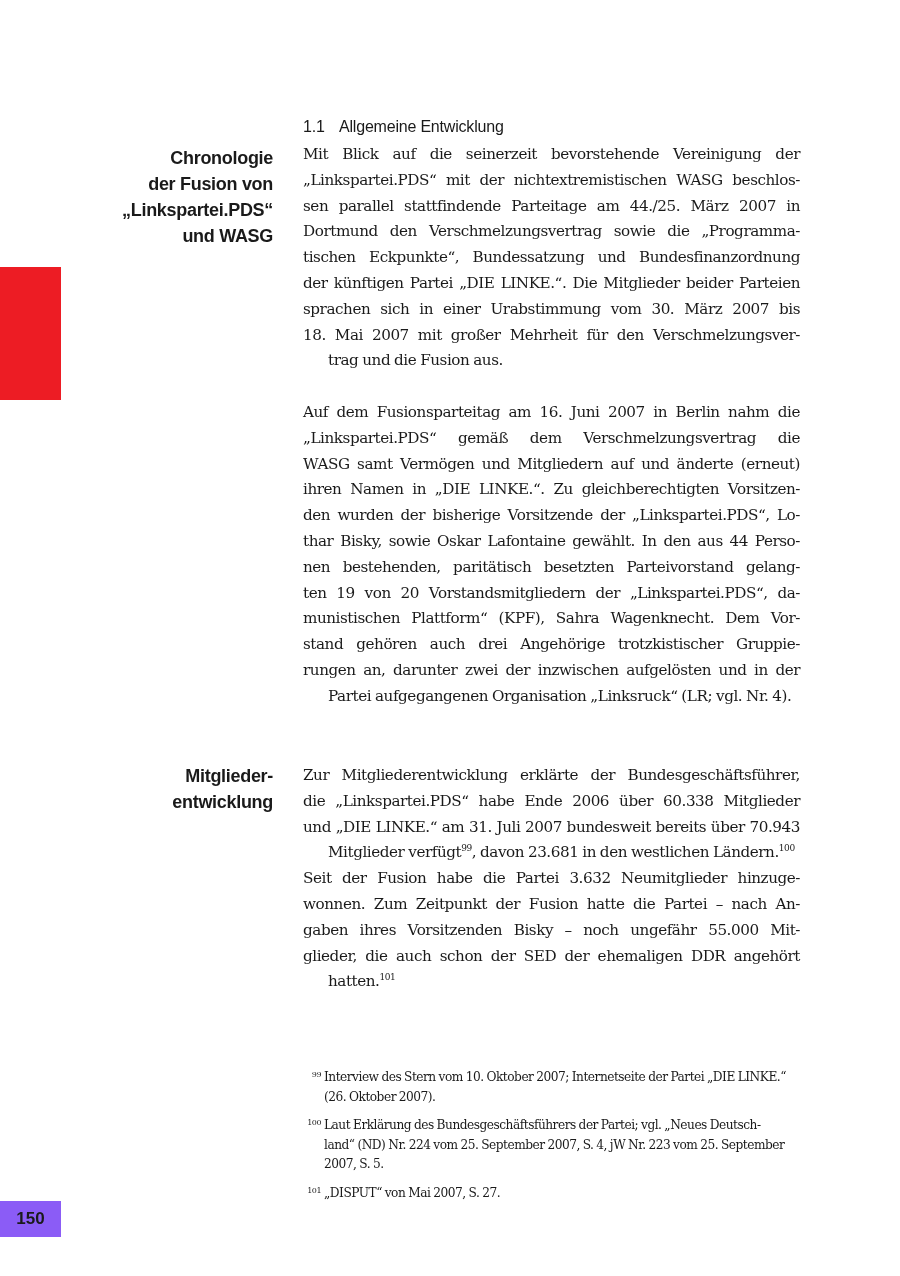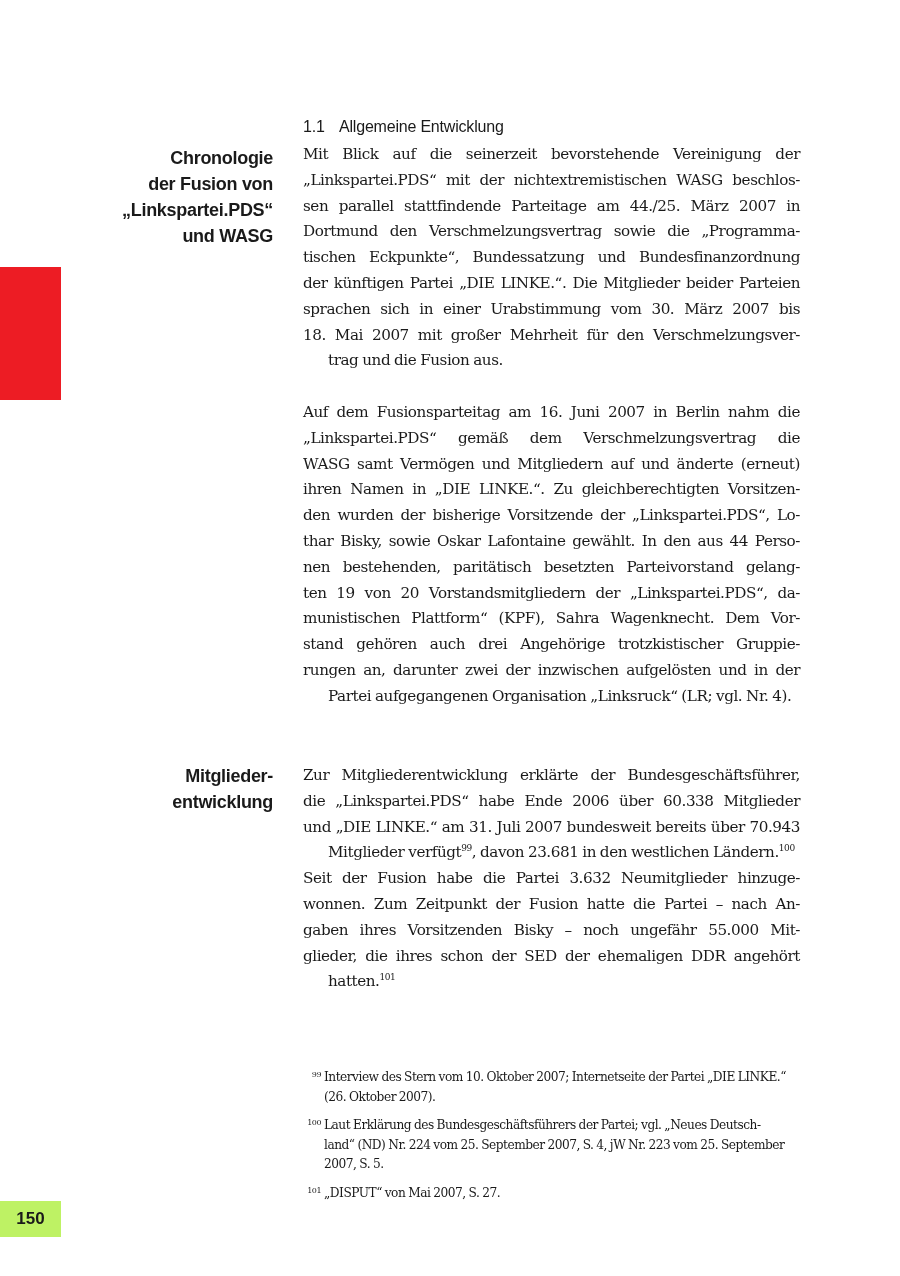--- a/index.html
+++ b/index.html
@@ -3,21 +3,21 @@
 <meta charset="utf-8">
 <style>
   html, body { margin: 0; padding: 0; }
   body {
     width: 900px; height: 1276px; position: relative; overflow: hidden;
     background: #ffffff; color: #1a1a1a;
     font-family: "DejaVu Serif", serif;
   }
   .red-tab { position: absolute; left: 0; top: 267px; width: 61px; height: 133px; background: #ed1c24; }
   .page-num {
-    position: absolute; left: 0; top: 1201px; width: 61px; height: 36px; background: #bef264;
+    position: absolute; left: 0; top: 1201px; width: 61px; height: 36px; background: #8b5cf6;
     font-family: "Liberation Sans", sans-serif; font-weight: bold; font-size: 17px;
     display: flex; align-items: center; justify-content: center; color: #1a1a1a;
   }
   .section-head {
     position: absolute; left: 303px; top: 118px;
     font-family: "Liberation Sans", sans-serif; font-weight: normal; font-size: 16px; letter-spacing: -0.2px;
   }
   .section-head .num { display: inline-block; width: 36px; }
   .margin-note {
     position: absolute; left: 60px; width: 213px; text-align: right;
@@ -90,21 +90,21 @@
 </div>
 
 <div class="body-col" style="top:763px;">
   <span class="ln">Zur Mitgliederentwicklung erklärte der Bundesgeschäftsführer,</span>
   <span class="ln">die „Linkspartei.PDS“ habe Ende 2006 über 60.338 Mitglieder</span>
   <span class="ln">und „DIE LINKE.“ am 31. Juli 2007 bundesweit bereits über 70.943</span>
   <span class="ln last" style="text-align-last:left;"><span>Mitglieder verfügt</span><sup>99</sup><span>, davon 23.681 in den westlichen Ländern.</span><sup>100</sup></span>
   <span class="ln">Seit der Fusion habe die Partei 3.632 Neumitglieder hinzuge-</span>
   <span class="ln">wonnen. Zum Zeitpunkt der Fusion hatte die Partei – nach An-</span>
   <span class="ln">gaben ihres Vorsitzenden Bisky – noch ungefähr 55.000 Mit-</span>
-  <span class="ln">glieder, die ihres schon der SED der ehemaligen DDR angehört</span>
+  <span class="ln">glieder, die auch schon der SED der ehemaligen DDR angehört</span>
   <span class="ln last"><span>hatten.</span><sup>101</sup></span>
 </div>
 
 <div class="footnotes">
   <div class="fn">
     <span class="mark">99</span>
     <span class="fl">Interview des Stern vom 10. Oktober 2007; Internetseite der Partei „DIE LINKE.“</span>
     <span class="fl">(26. Oktober 2007).</span>
   </div>
   <div class="fn">

